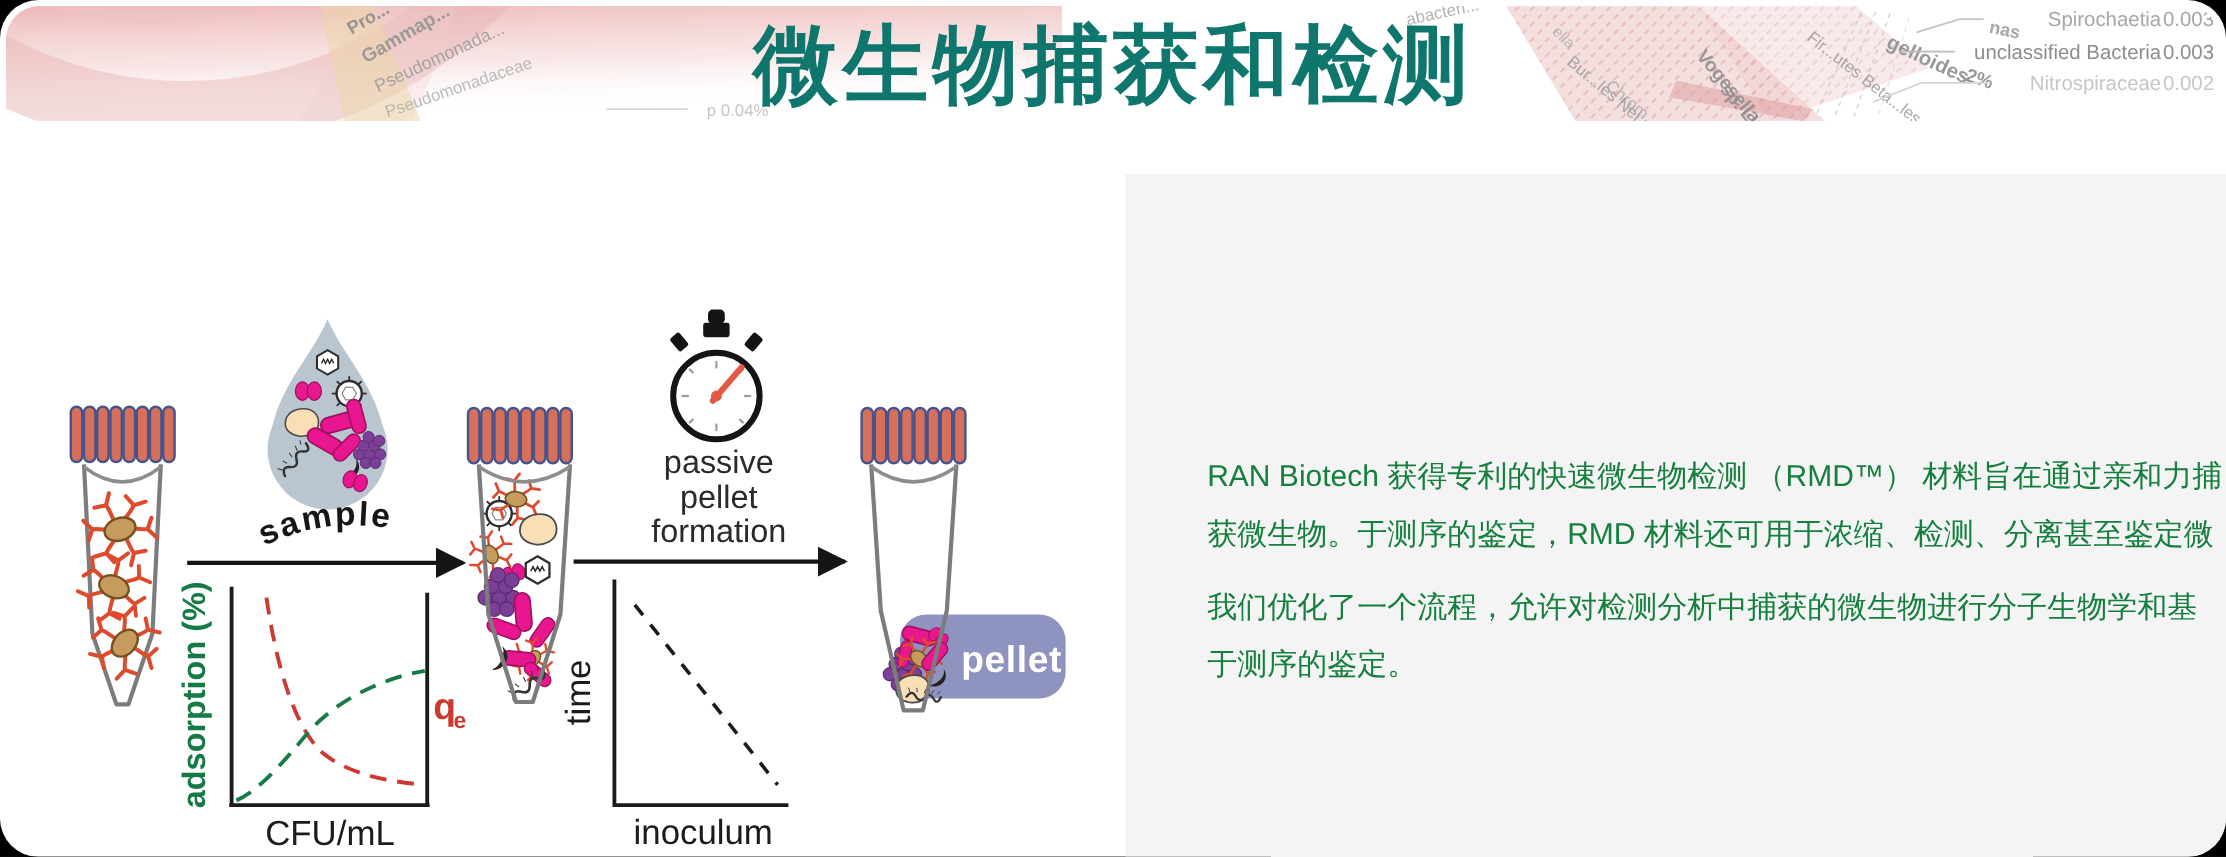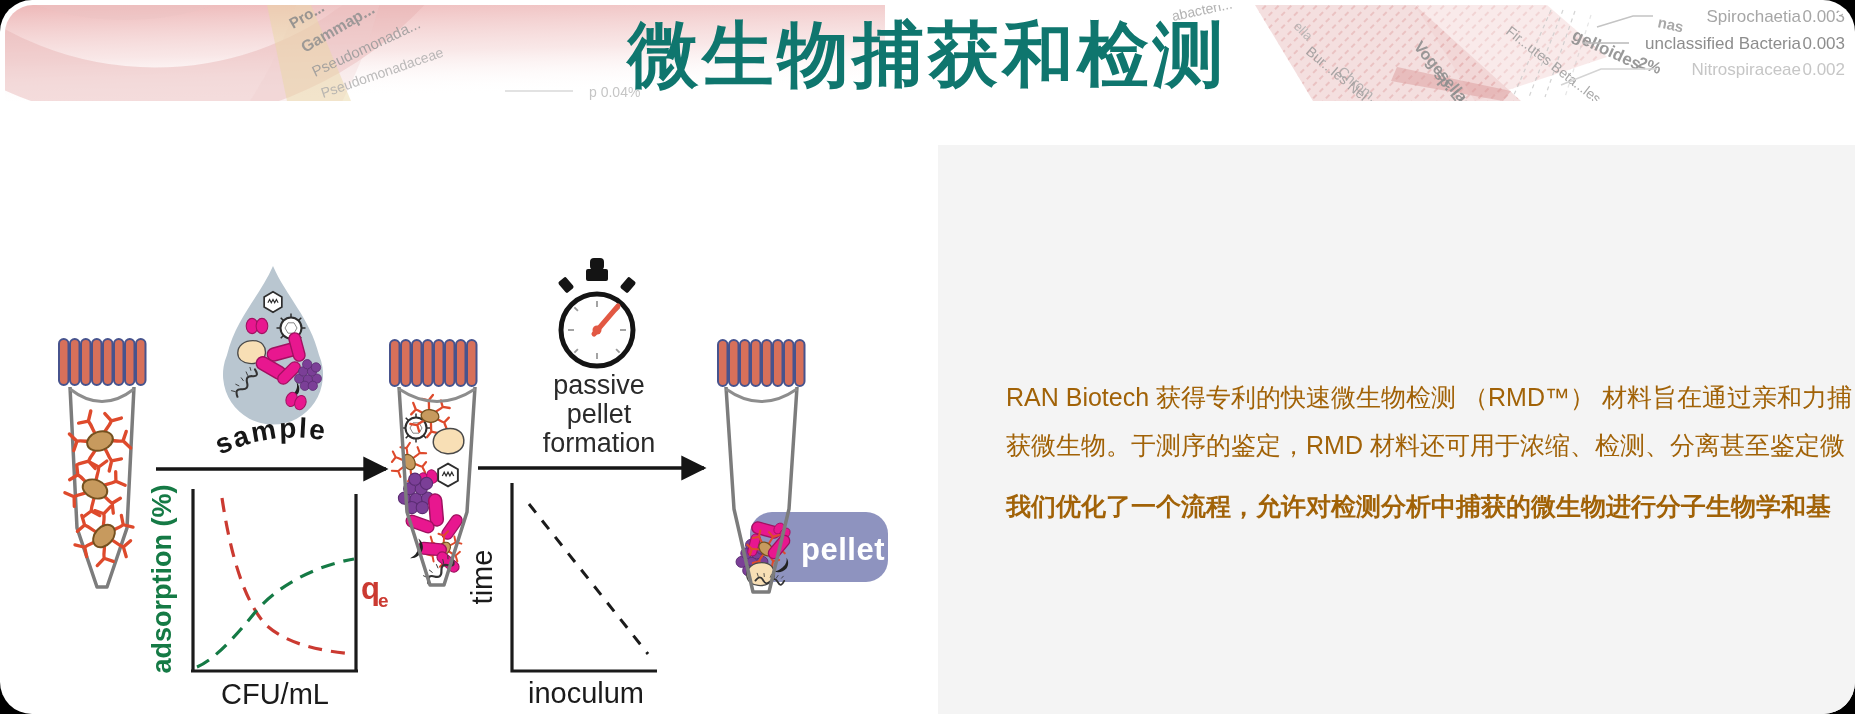--- a/index.html
+++ b/index.html
@@ -4,23 +4,23 @@
 <style>
   html,body{margin:0;padding:0;background:#000;}
   .page{position:relative;width:1855px;height:714px;background:#ffffff;border-radius:32px;overflow:hidden;
         font-family:"Liberation Sans","DejaVu Sans",sans-serif;}
   .banner{position:absolute;left:5px;top:5px;right:5px;height:96px;border-radius:28px 28px 0 0;overflow:hidden;}
   .banner svg{display:block;width:100%;height:100%;}
   .title{position:absolute;top:16px;left:0;width:100%;text-align:center;margin:0;z-index:6;
          font-size:71px;font-weight:800;color:#0f766e;letter-spacing:4px;line-height:1.1;}
   .diagram{position:absolute;left:0;top:0;width:940px;height:714px;z-index:2;}
   .panel{position:absolute;left:938px;top:145px;right:0;bottom:0;background:#f4f4f4;z-index:1;}
-  .panel-text{padding:228px 40px 0 68px;font-size:25px;color:#a16207;}
+  .panel-text{padding:228px 40px 0 68px;font-size:25px;color:#15803d;}
   .panel-text .line{display:block;height:48px;line-height:48px;white-space:nowrap;}
-  .para2{margin-top:13px;font-weight:bold;}
+  .para2{margin-top:13px;}
   svg text{font-family:"Liberation Sans","DejaVu Sans",sans-serif;}
 </style>
 </head>
 <body>
 
 <div class="page">
 
   <div class="banner">
     <svg viewBox="0 0 1845 96" preserveAspectRatio="none">
       <defs>
@@ -298,17 +298,18 @@
   </svg>
 
   <div class="panel">
     <div class="panel-text">
       <p class="para1" style="margin:0;">
         <span class="line">RAN Biotech 获得专利的快速微生物检测 （RMD™） 材料旨在通过亲和力捕</span>
         <span class="line">获微生物。于测序的鉴定，RMD 材料还可用于浓缩、检测、分离甚至鉴定微</span>
       </p>
       <p class="para2" style="margin:13px 0 0 0;">
         <span class="line">我们优化了一个流程，允许对检测分析中捕获的微生物进行分子生物学和基</span>
+        <span class="line">于测序的鉴定。</span>
       </p>
     </div>
   </div>
 
 </div>
 
 </body></html>

